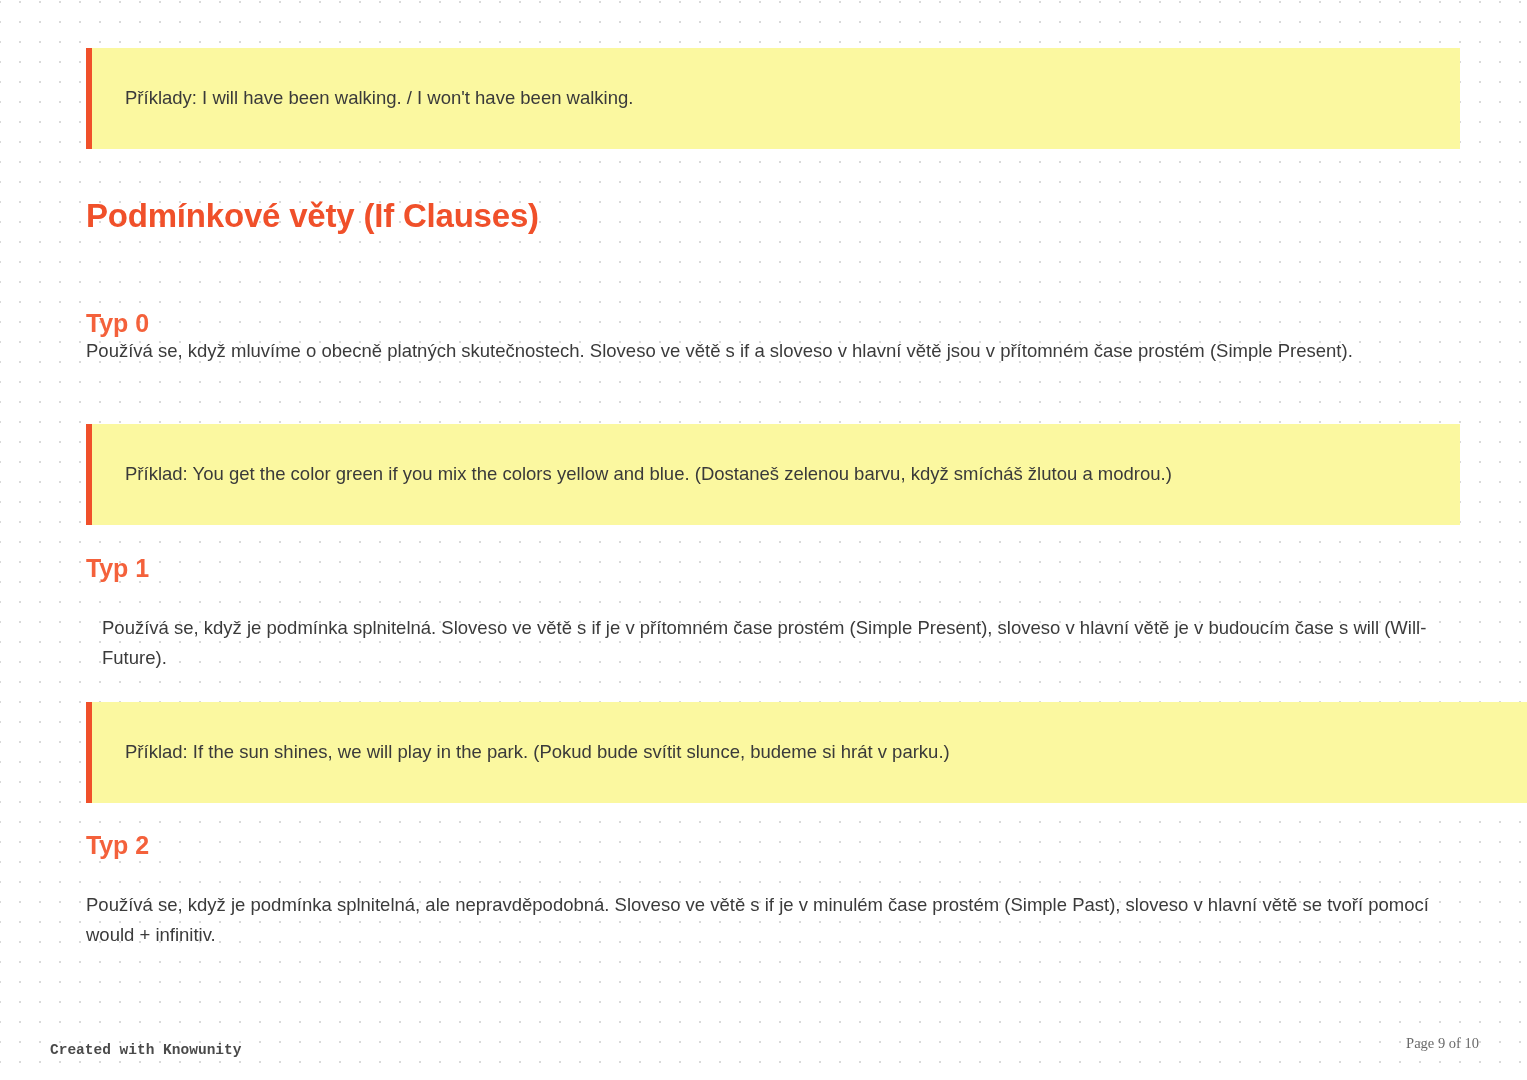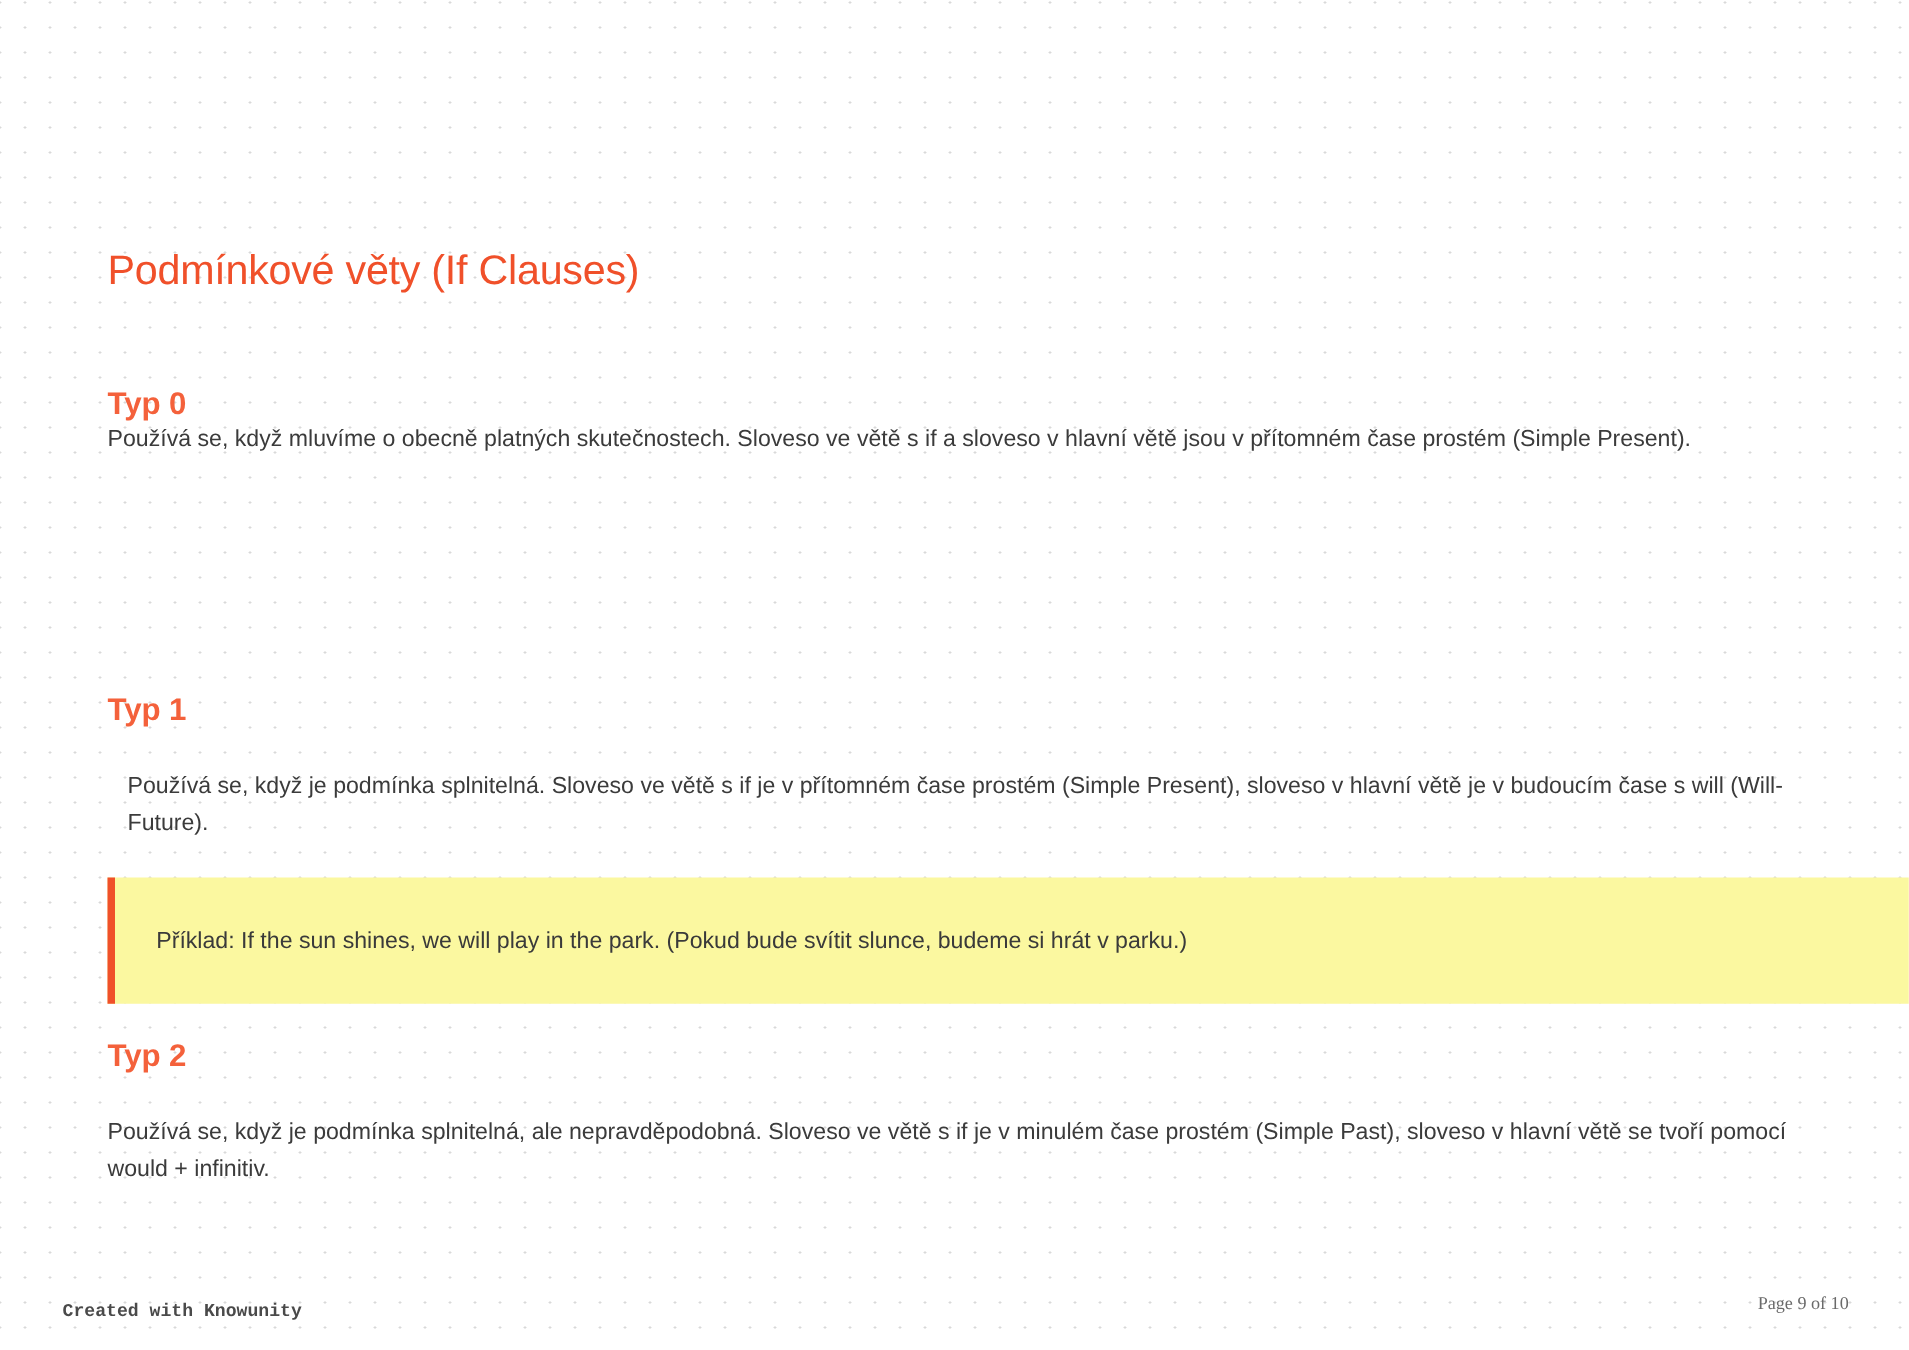--- a/index.html
+++ b/index.html
@@ -44,21 +44,21 @@
     padding-right: 24px;
   }
   .callout-text {
     font-size: 18.5px;
     color: #3a3a3a;
     line-height: 1.45;
   }
 
   .h1 {
     font-size: 33px;
-    font-weight: normal;
+    font-weight: bold;
     color: #f0502a;
     letter-spacing: -0.2px;
   }
   .h2 {
     font-size: 25px;
     font-weight: bold;
     color: #f4613b;
     letter-spacing: -0.1px;
   }
   .para {
@@ -99,26 +99,32 @@
     color: #6a6a6a;
   }
 </style>
 </head>
 <body>
 
 <div class="page">
 
   <div class="content">
 
+    <div class="callout" id="callout-0">
+      <div class="callout-text">Příklady: I will have been walking. / I won't have been walking.</div>
+    </div>
 
     <div class="h1" id="heading-if">Podmínkové věty (If Clauses)</div>
 
     <div class="h2" id="heading-t0">Typ 0</div>
     <div class="para" id="para-t0">Používá se, když mluvíme o obecně platných skutečnostech. Sloveso ve větě s if a sloveso v hlavní větě jsou v přítomném čase prostém (Simple Present).</div>
 
+    <div class="callout" id="callout-1">
+      <div class="callout-text">Příklad: You get the color green if you mix the colors yellow and blue. (Dostaneš zelenou barvu, když smícháš žlutou a modrou.)</div>
+    </div>
 
     <div class="h2" id="heading-t1">Typ 1</div>
     <div class="para" id="para-t1">Používá se, když je podmínka splnitelná. Sloveso ve větě s if je v přítomném čase prostém (Simple Present), sloveso v hlavní větě je v budoucím čase s will (Will-Future).</div>
 
     <div class="callout" id="callout-2">
       <div class="callout-text">Příklad: If the sun shines, we will play in the park. (Pokud bude svítit slunce, budeme si hrát v parku.)</div>
     </div>
 
     <div class="h2" id="heading-t2">Typ 2</div>
     <div class="para" id="para-t2">Používá se, když je podmínka splnitelná, ale nepravděpodobná. Sloveso ve větě s if je v minulém čase prostém (Simple Past), sloveso v hlavní větě se tvoří pomocí would + infinitiv.</div>

